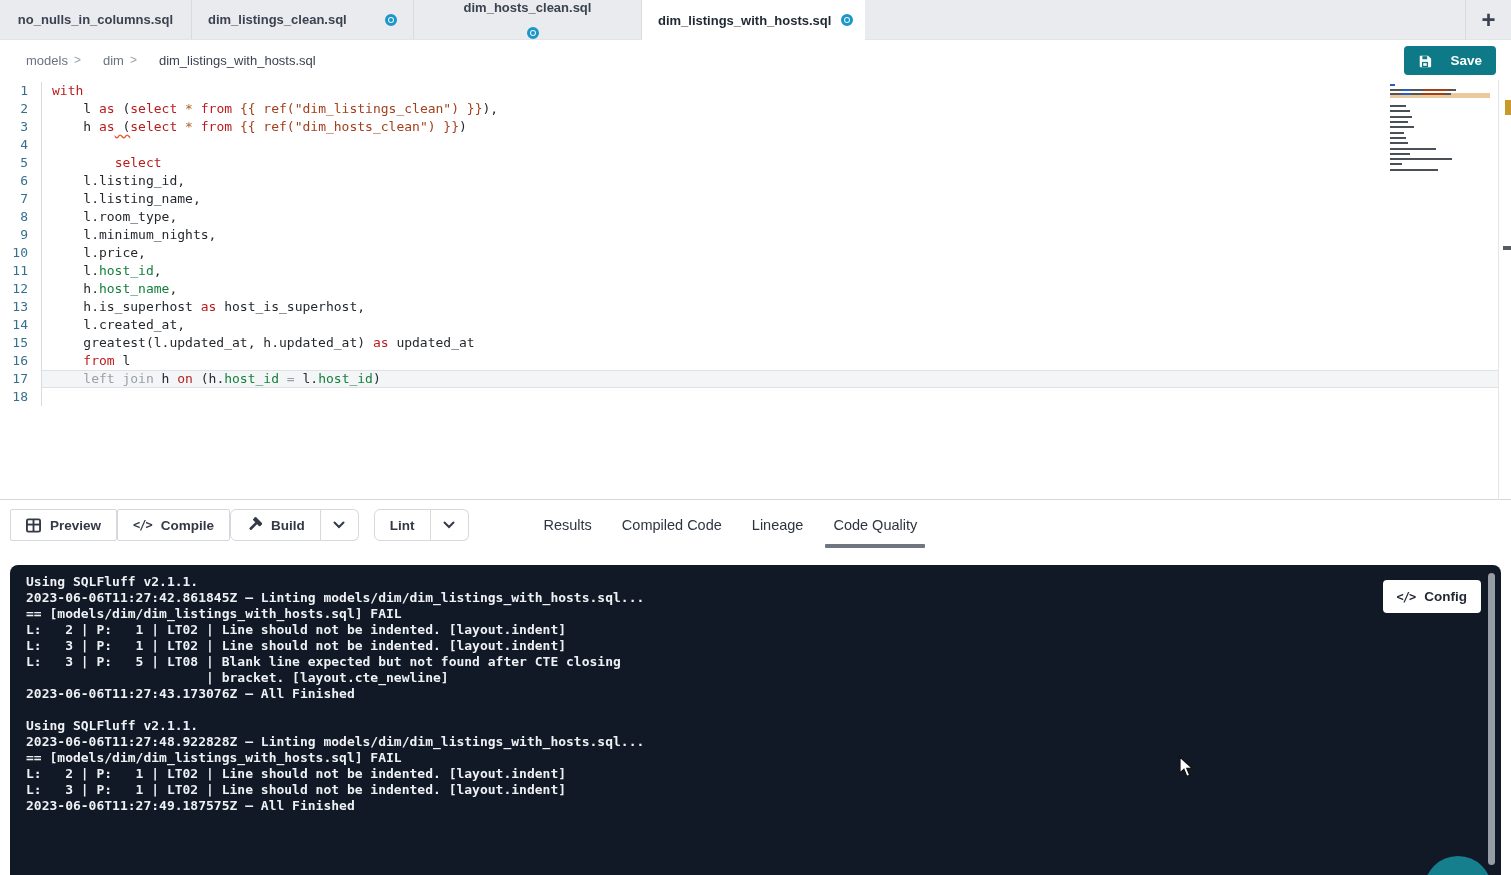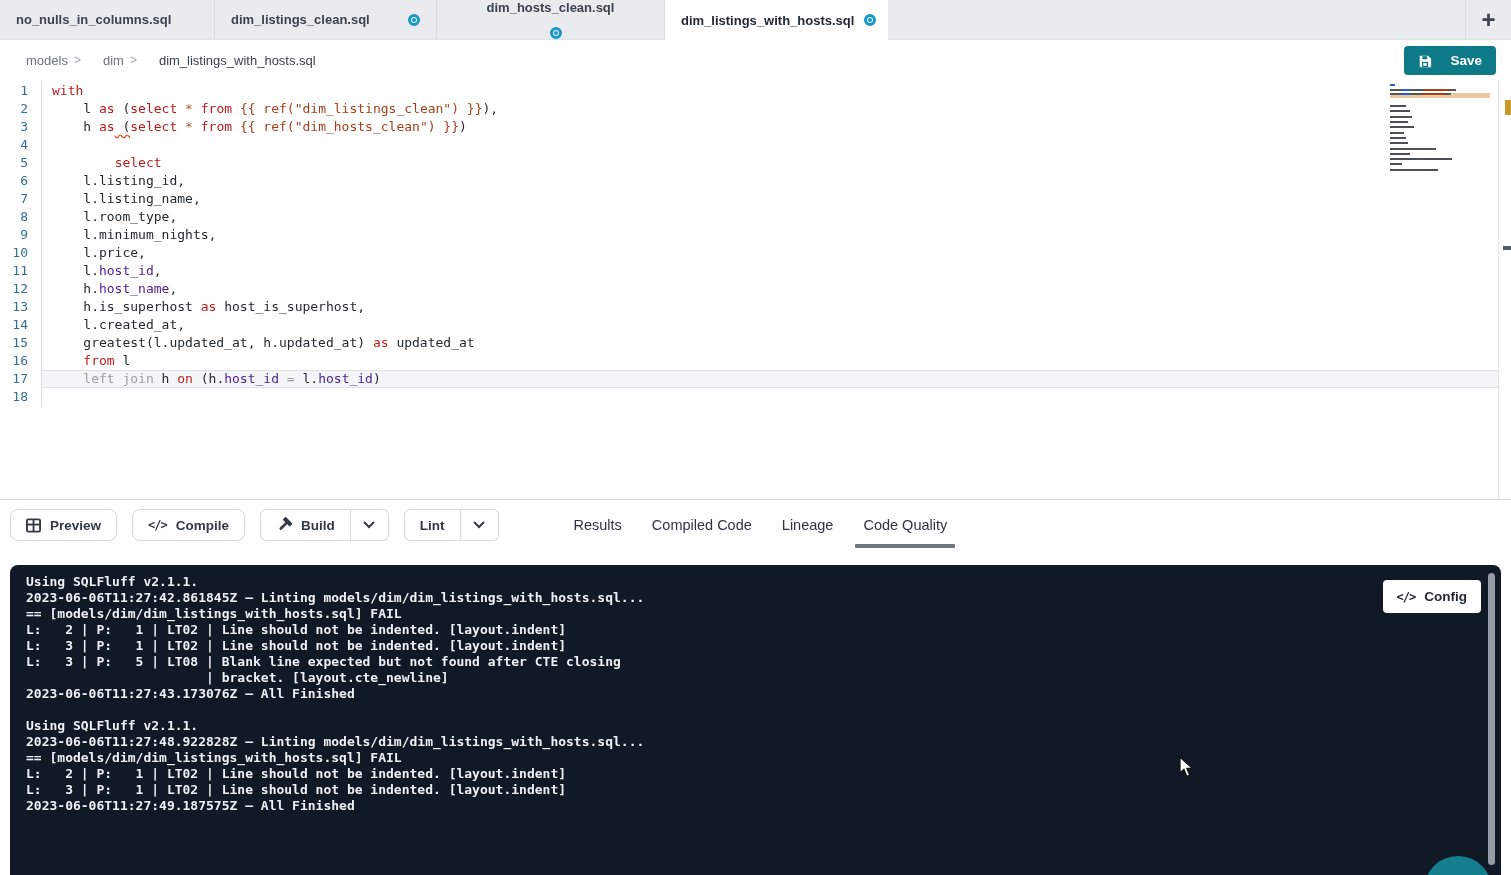--- a/index.html
+++ b/index.html
@@ -3,21 +3,21 @@
 <meta charset="utf-8">
 <style>
   * { margin:0; padding:0; box-sizing:border-box; }
   html,body { width:1511px; height:875px; overflow:hidden; background:#fff;
     font-family:"Liberation Sans", sans-serif; position:relative; }
 
   
   .tabbar { display:flex; height:40px; background:#e9ebee; border-bottom:1px solid #e2e4e7; position:relative; }
   .ftab { display:flex; align-items:center; justify-content:space-between; padding:0 16px;
     border-right:1px solid #d9dbde; font-size:13px; font-weight:600; color:#3b4250; cursor:pointer; }
-  .ftab:nth-child(1){ width:215px; }
+  .ftab:nth-child(1){ width:192px;justify-content:center; }
   .ftab:nth-child(2){ width:222px; }
   .ftab:nth-child(3){ width:228px;flex-direction:column; }
   .ftab:nth-child(4){ width:223px; }
   .ftab.active { background:#fff; color:#1f2733; border-right:none; margin-bottom:-1px; }
   .dot { width:12px; height:12px; border-radius:50%; border:3px solid #1a96c8; background:#eaf6fb; position:relative; flex:0 0 auto; margin-left:10px;}
   .dot::after{ content:""; position:absolute; left:1px; top:1px; width:4px; height:4px; border-radius:50%; background:#1a96c8; }
   .newtab { position:absolute; right:0; top:0; width:46px; height:40px; display:flex; align-items:center;
     justify-content:center; font-size:24px; font-weight:600; color:#3b4250; border-left:1px solid #d9dbde; cursor:pointer; }
 
   
@@ -32,36 +32,36 @@
   
   .editor { position:relative; height:420px; background:#fff; border-bottom:1px solid #d4d7da; }
   .code-lines { padding-top:2px; width:1498px; }
   .code-line { display:flex; height:18px; font-family:"DejaVu Sans Mono", monospace; font-size:13px; line-height:18px; white-space:pre; }
   .ln { width:41px; padding-right:13px; text-align:right; color:#36708f; flex:0 0 auto; }
   .lc { flex:1; border-left:1px solid #d8dbdf; padding-left:10px; color:#24292e; }
   .code-line.active .lc { background:#f4f5f6; box-shadow: inset 0 1px 0 #dfe2e5, inset 0 -1px 0 #dfe2e5; }
   .c-kw { color:#b91c1c; }
   .c-op { color:#b05e2a; }
   .c-jj { color:#a3401c; }
-  .c-mg { color:#4c1d95; }
+  .c-mg { color:#15803d; }
   .c-gy { color:#98a0a8; }
   .c-pl { color:#24292e; }
   .c-sq { color:#24292e; text-decoration:underline; text-decoration-style:wavy; text-decoration-color:#e2572f; text-underline-offset:3px; }
   .minimap { position:absolute; left:1390px; top:4px; width:100px; }
   .mm-row { height:2px; margin-bottom:3.3px; }
   .mm-row.hl { background:#eac9a0; height:5px; margin-top:-1.5px; margin-bottom:1.8px; }
   .edge-border { position:absolute; left:1498px; top:0; width:1px; height:420px; background:#e3e5e8; }
   .scroll-mark-error { position:absolute; left:1505px; top:20px; width:6px; height:15px; background:#c9992b; }
   .scroll-mark-pos { position:absolute; left:1503px; top:166px; width:8px; height:4px; background:#565c63; }
 
   
   .toolbar { height:50px; display:flex; align-items:center; padding-left:10px; background:#fff; }
   .btn { height:32px; display:flex; align-items:center; gap:9px; padding:0 15px; background:#fff;
-    border:1px solid #d5d8dc; border-radius:8px; font-size:13.5px; font-weight:600; color:#333a45;
-    cursor:pointer; font-family:"Liberation Sans",sans-serif; margin-right:15px; }
+    border:1px solid #d5d8dc; border-radius:2px; font-size:13.5px; font-weight:600; color:#333a45;
+    cursor:pointer; font-family:"Liberation Sans",sans-serif; }
   .splitgroup { display:flex; margin-right:15px; }
   .splitgroup .btn { margin-right:0; border-radius:6px 0 0 6px; }
   .chev { height:32px; width:38px; display:flex; align-items:center; justify-content:center;
     border:1px solid #d5d8dc; border-left:none; border-radius:0 6px 6px 0; background:#fff; cursor:pointer; }
   .codeglyph { font-family:"DejaVu Sans Mono",monospace; font-weight:bold; font-size:12px; letter-spacing:-1px; }
   .ptabs { display:flex; margin-left:45px; height:50px; align-items:stretch; }
   .ptab { display:flex; align-items:center; font-size:14.5px; color:#2e3540; padding:0 15px; position:relative; cursor:pointer; }
   .ptab.active { font-weight:400; }
   .ptab.active::after { content:""; position:absolute; left:50%; transform:translateX(-50%); bottom:2px;
     width:100px; height:4px; background:#6f7680; border-radius:1px; }

